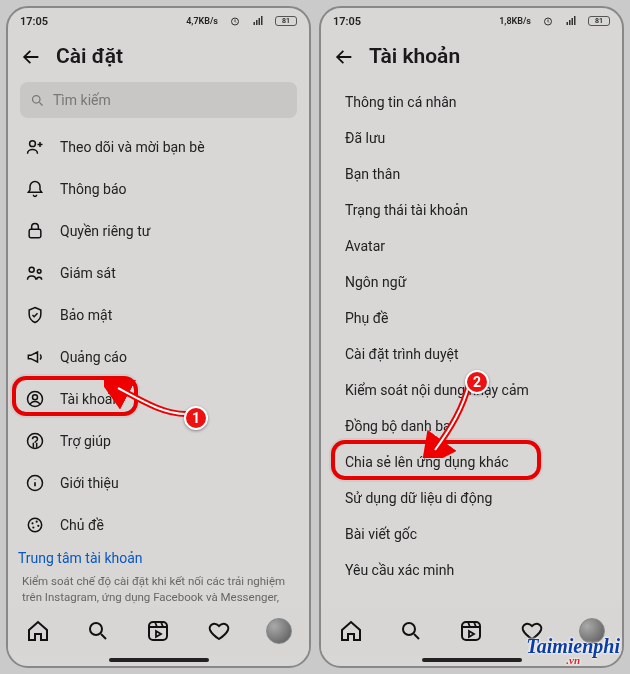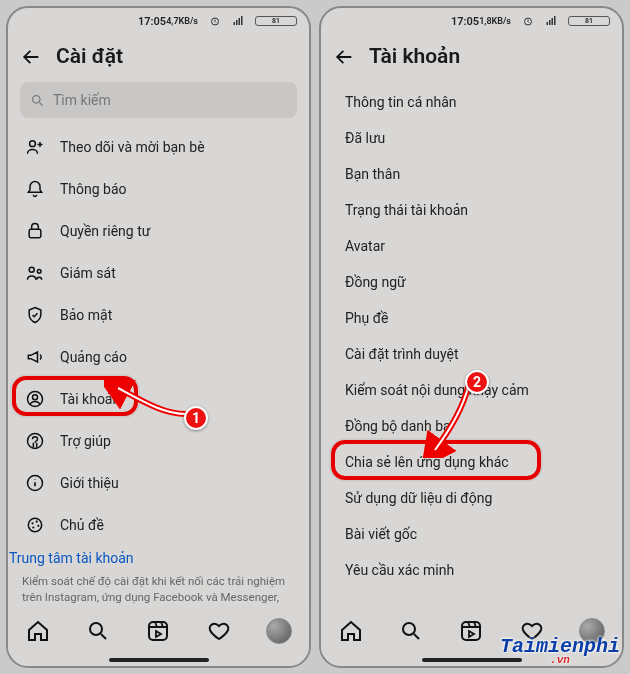--- a/index.html
+++ b/index.html
@@ -24,29 +24,29 @@
     border-radius: 22px;
     overflow: hidden;
     display: flex;
     flex-direction: column;
     position: relative;
   }
   .statusbar {
     height: 26px;
     display: flex;
     align-items: center;
-    justify-content: flex-end;
+    justify-content: space-between;
     padding: 0 12px;
     font-size: 11px;
     font-weight: 600;
     color: #222;
   }
   .statusbar .right { display: flex; align-items: center; gap: 11px; font-size: 9px;}
   .statusbar .right svg { width: 12px; height: 12px; }
-  .statusbar .right .batt { border:1px solid #555; border-radius:3px; width:42px; height:10px; position:relative; display:flex; align-items:center; justify-content:center; font-size:7px;}
+  .statusbar .right .batt { border:1px solid #555; border-radius:3px; width:22px; height:10px; position:relative; display:flex; align-items:center; justify-content:center; font-size:7px;}
   .header {
     display: flex;
     align-items: flex-end;
     padding: 10px 12px 14px 12px;
     gap: 14px;
   }
   .header .back { width: 22px; height: 22px; }
   .header h1 {
     font-size: 21px;
     font-weight: 600;
@@ -92,21 +92,21 @@
     pointer-events: none;
     box-shadow: 0 0 0 2px rgba(0,0,0,0.05);
   }
   .meta-brand {
     padding: 10px 14px 2px 14px;
     font-size: 15px;
     font-weight: 700;
     color: #0a3a8a;
   }
   .account-center {
-    padding: 4px 1px;
+    padding: 4px 10px;
     font-size: 14px;
     color: #0a57c2;
   }
   .account-desc {
     padding: 4px 14px 6px 14px;
     font-size: 11.5px;
     color: #666;
     line-height: 1.35;
   }
   .navbar {
@@ -139,21 +139,21 @@
   }
   .callout.red { background: #e11; }
   .arrow {
     position: absolute;
     pointer-events: none;
   }
   .watermark {
     position: absolute;
     right: 10px;
     bottom: 8px;
-    font-family: Liberation Mono, monospace;
+    font-family: Liberation Serif, serif;
     font-style: italic;
     font-weight: 700;
     font-size: 20px;
     color: #0a3da8;
     text-shadow: 0 0 3px #fff, 0 0 3px #fff;
     pointer-events:none;
   }
   .watermark .vn { color: #d9272e; font-size: 11px; display:block; text-align:center; margin-top:-4px;}
 </style>
 </head>
@@ -379,21 +379,21 @@
       <div class="row noicon">
           <span>Bạn thân</span>
         </div>
       <div class="row noicon">
           <span>Trạng thái tài khoản</span>
         </div>
       <div class="row noicon">
           <span>Avatar</span>
         </div>
       <div class="row noicon">
-          <span>Đồng ngữ</span>
+          <span>Ngôn ngữ</span>
         </div>
       <div class="row noicon">
           <span>Phụ đề</span>
         </div>
       <div class="row noicon">
           <span>Cài đặt trình duyệt</span>
         </div>
       <div class="row noicon">
           <span>Kiểm soát nội dung nhạy cảm</span>
         </div>

